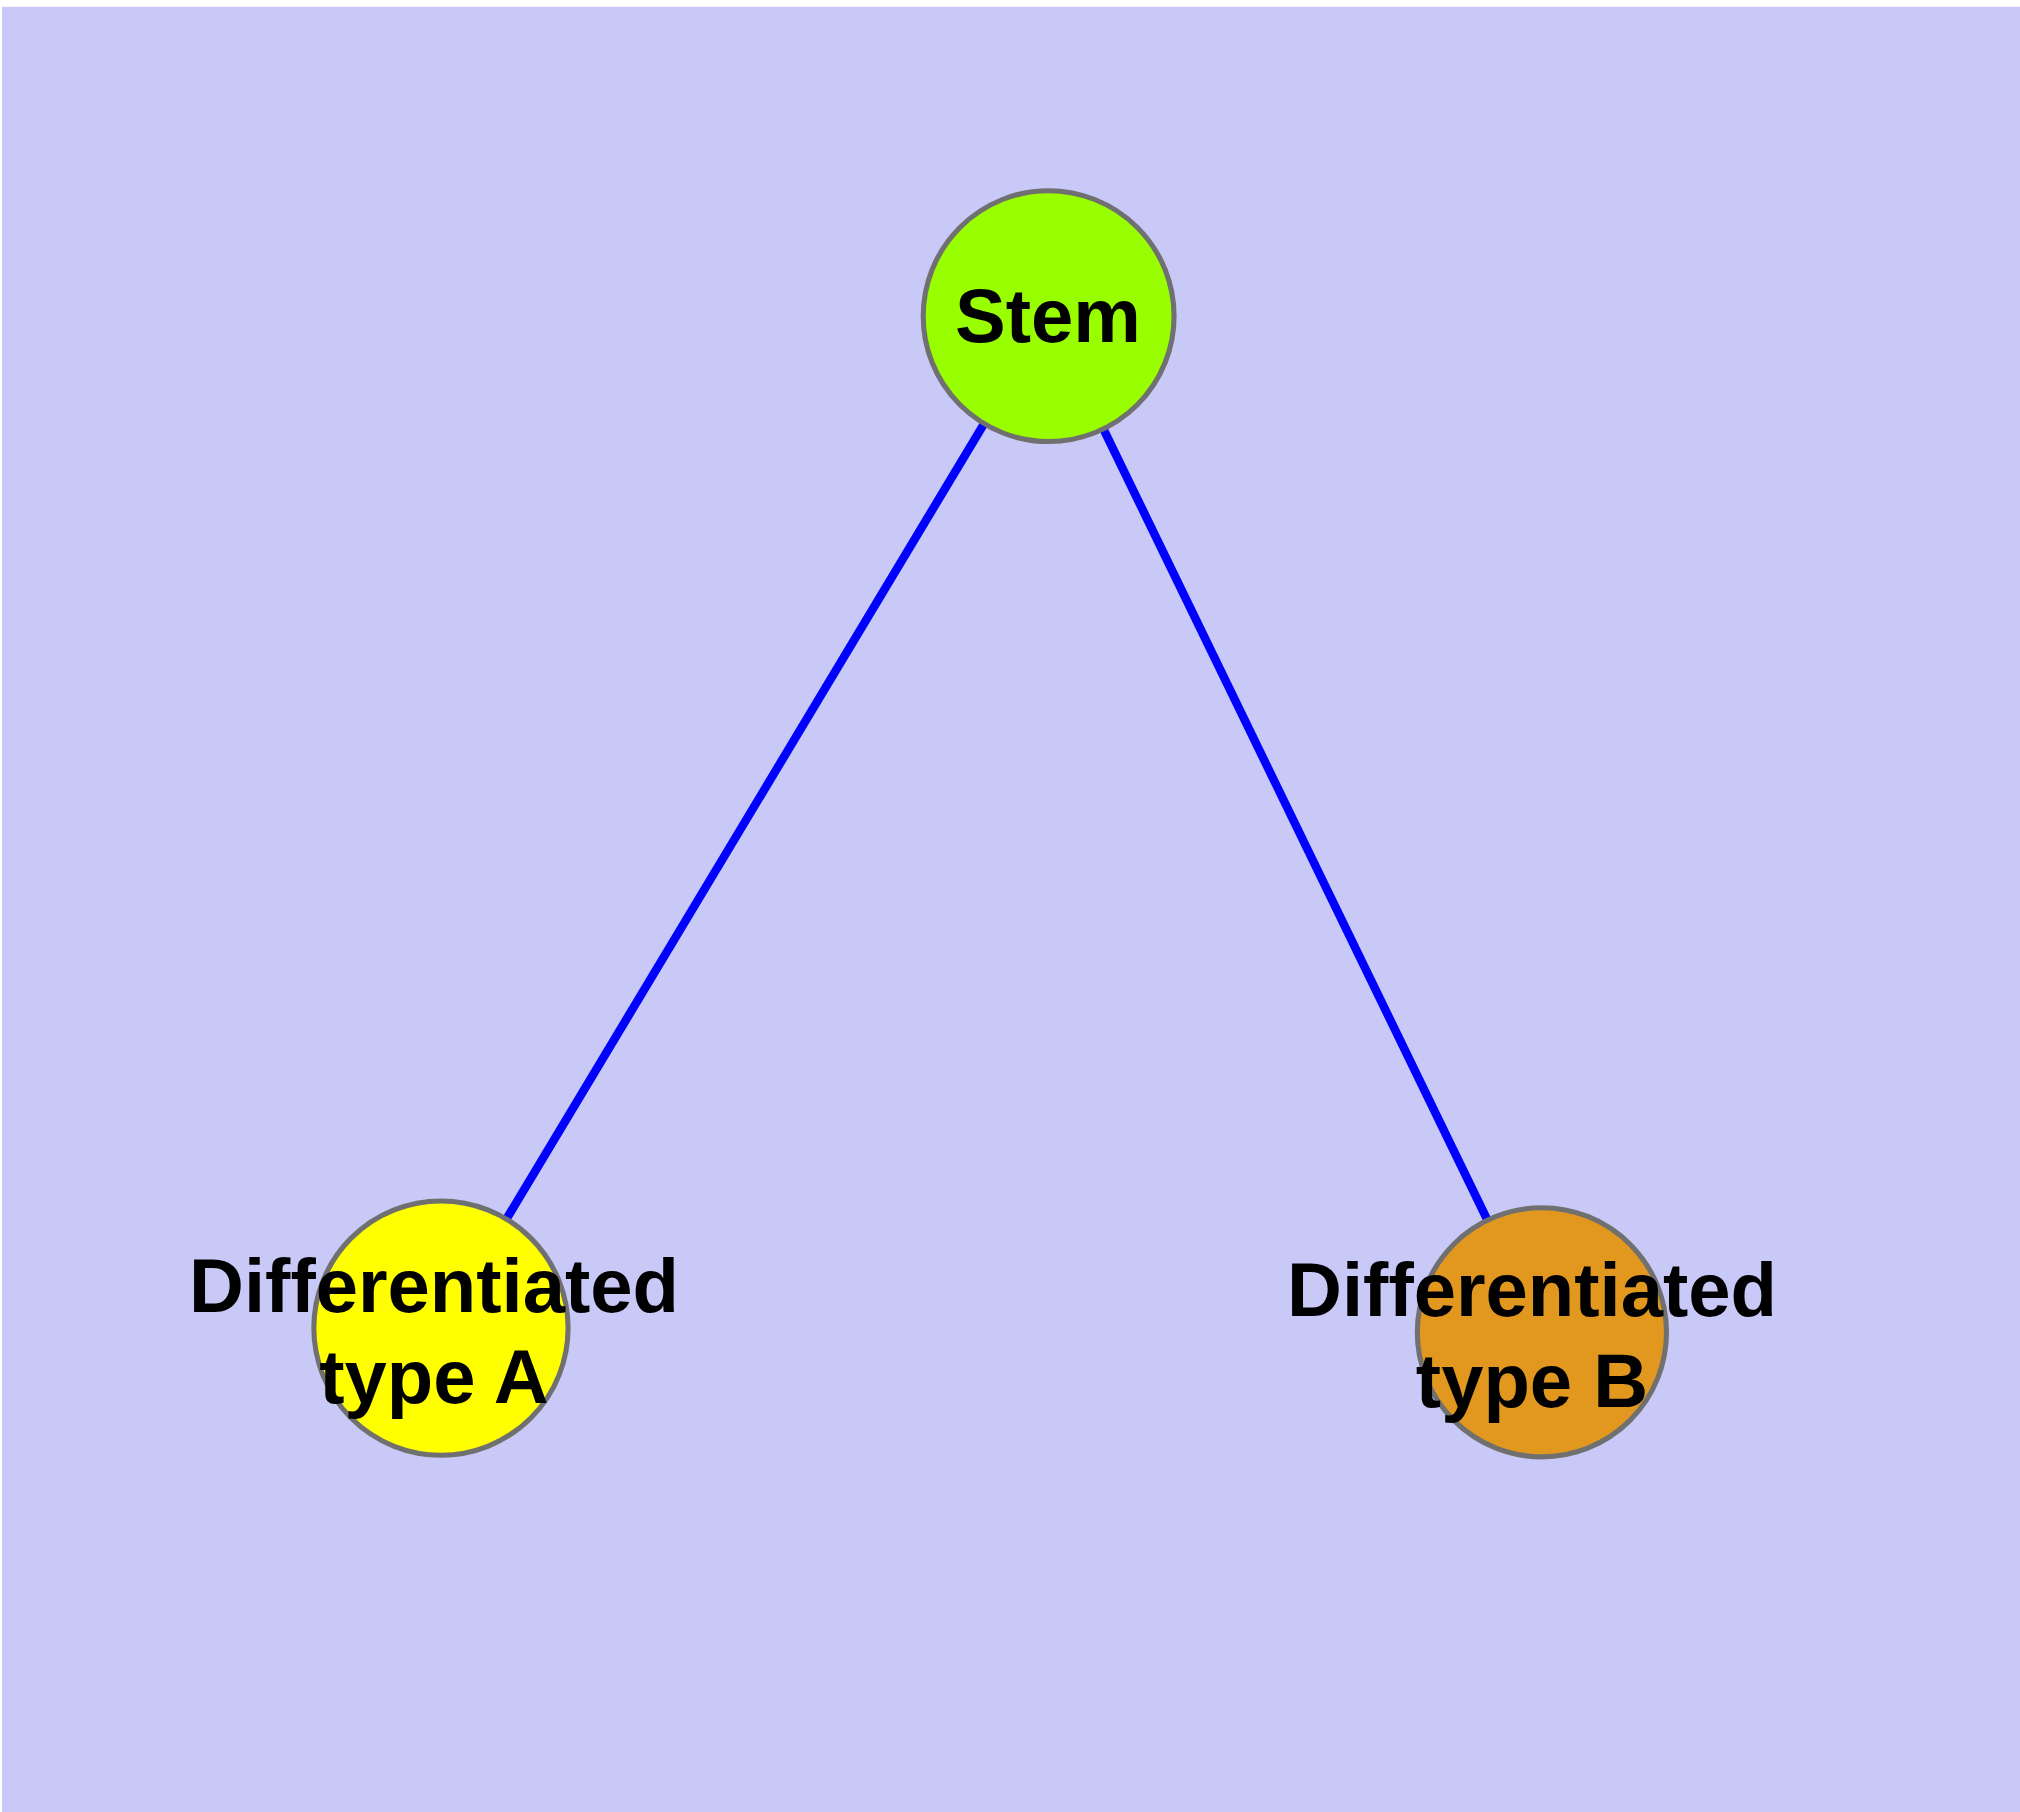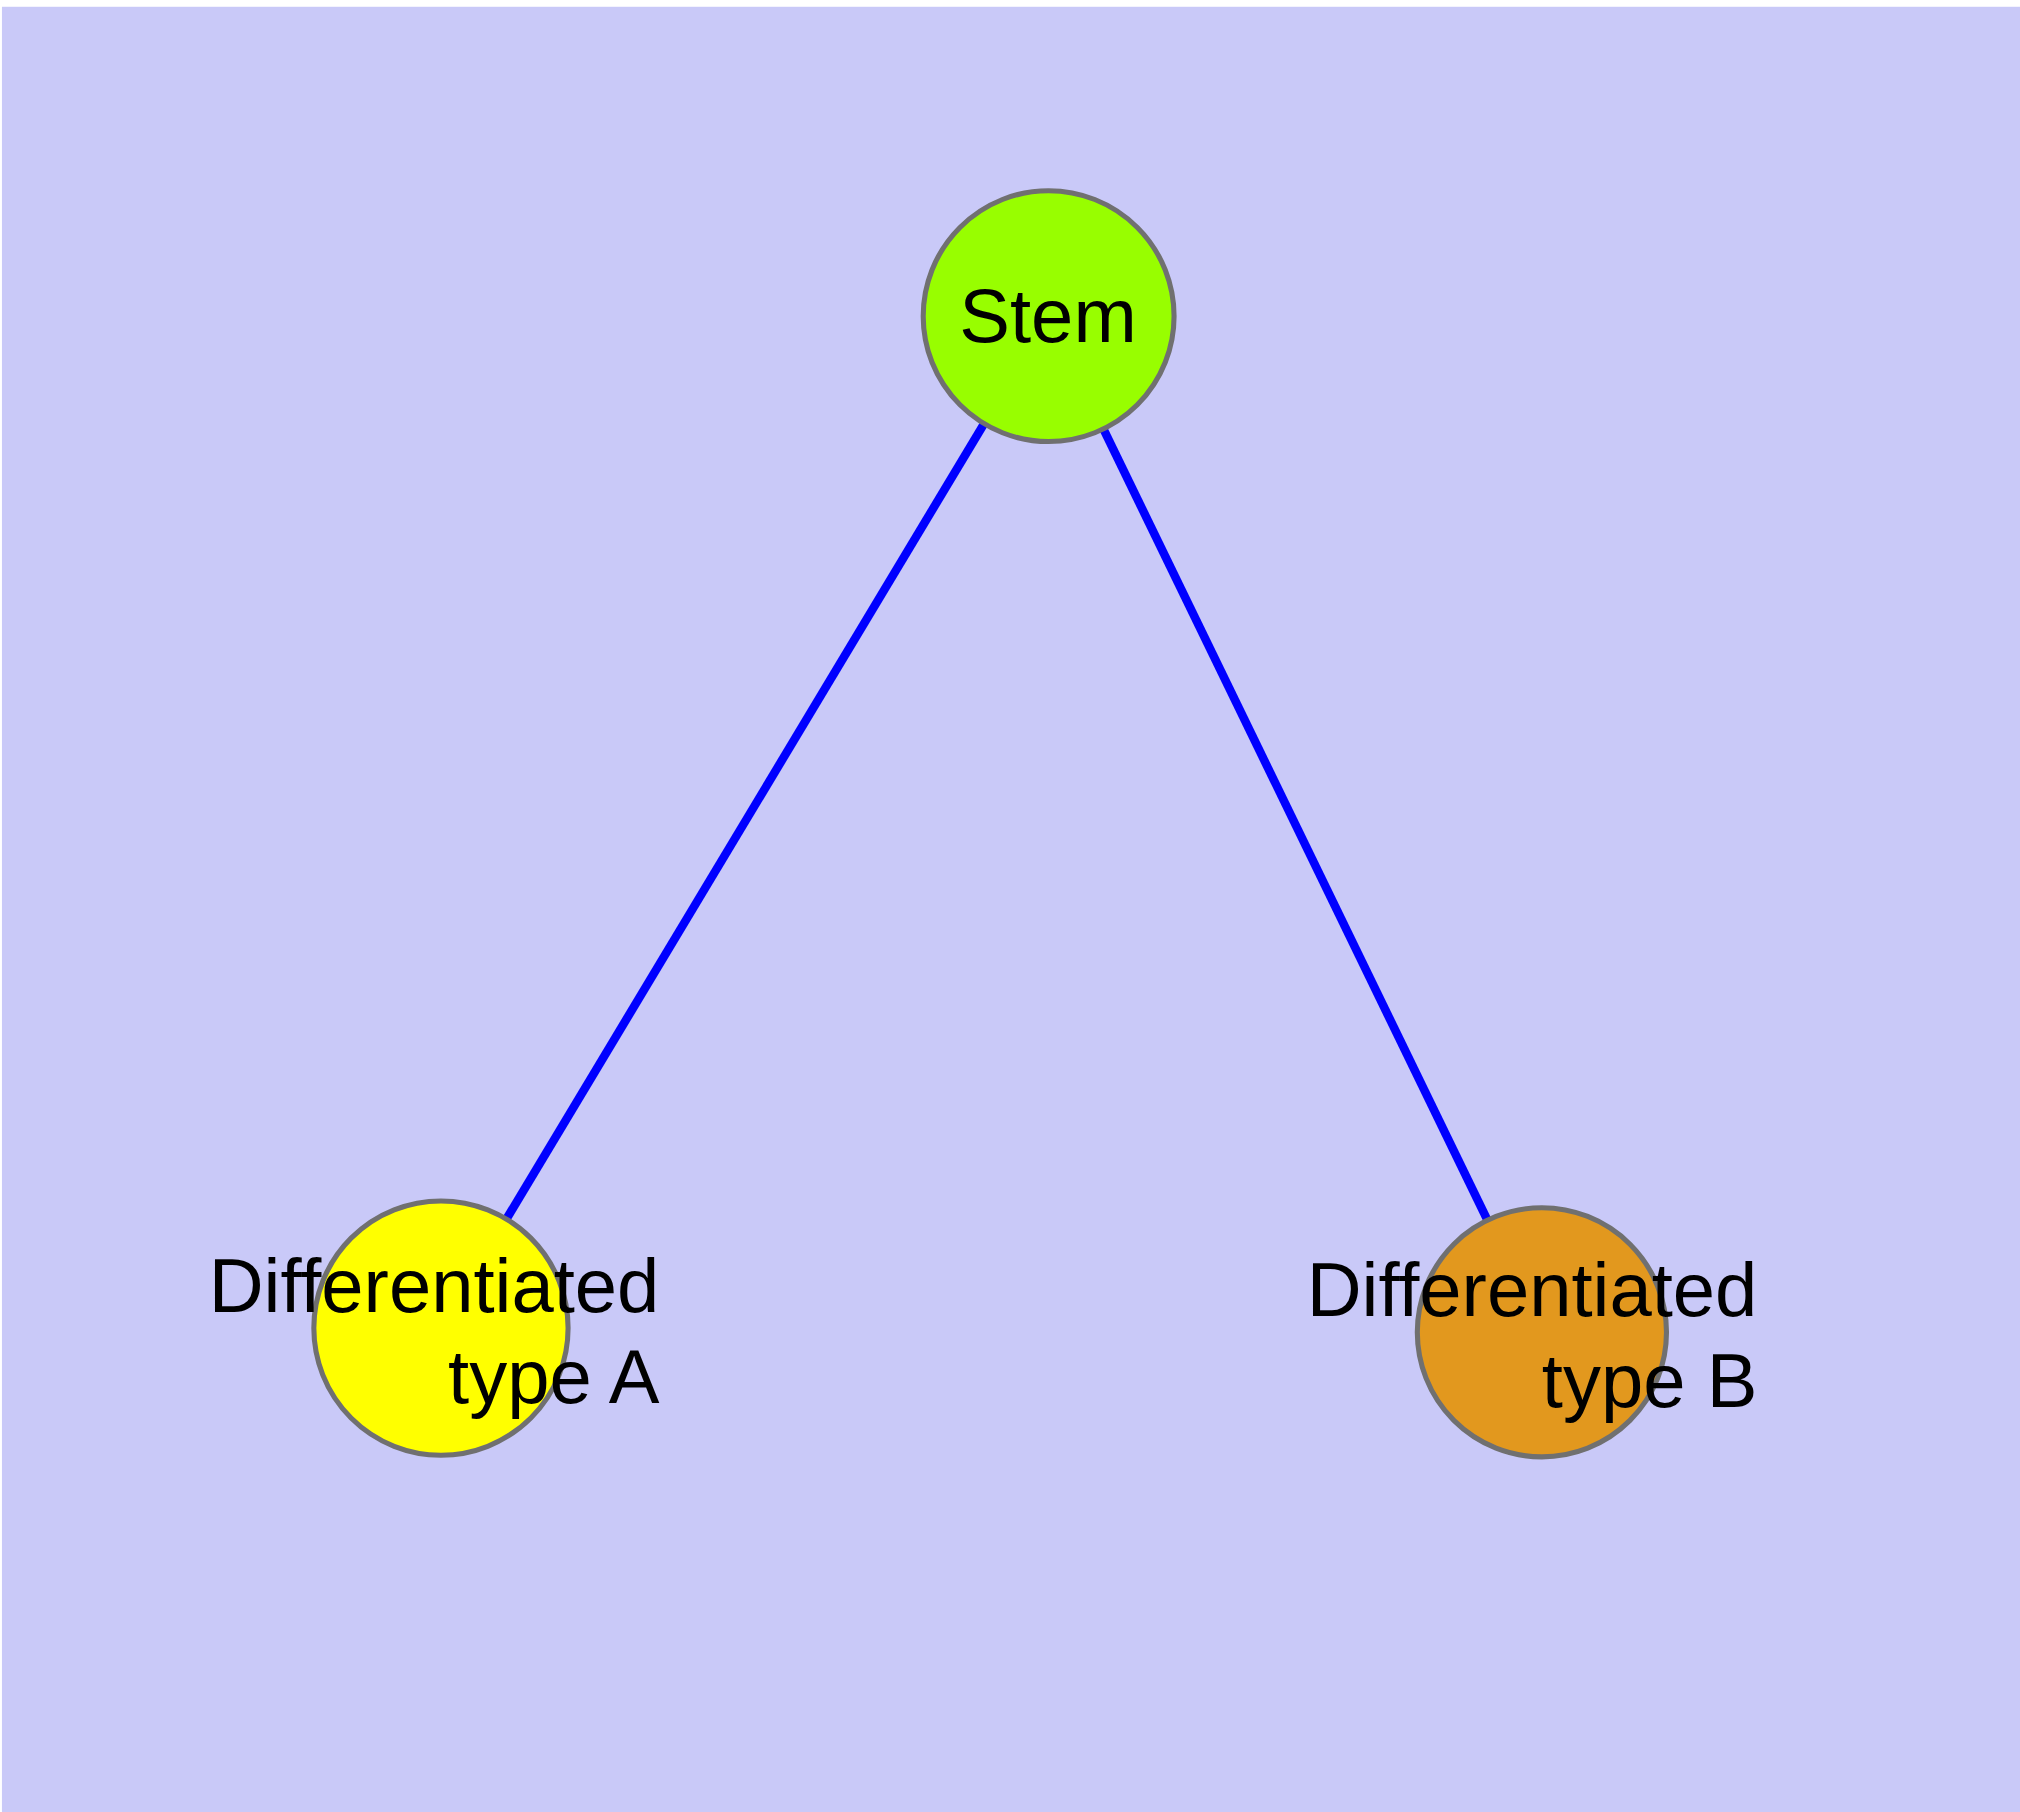--- a/index.html
+++ b/index.html
@@ -30,25 +30,25 @@
     stroke-linecap: butt;
   }
   .node {
     stroke: #707070;
     stroke-width: 6px;
   }
   .node-label {
     position: absolute;
     transform: translate(-50%, -50%);
     color: #000000;
-    font-weight: normal;
+    font-weight: bold;
     font-size: 76px;
     line-height: 1.2;
     white-space: pre-line;
-    text-align: right;
+    text-align: center;
     letter-spacing: 0;
     pointer-events: none;
   }
   .label-stem { left: 1048px; top: 316px; }
   .label-a    { left: 434px;  top: 1331px; }
   .label-b    { left: 1532px; top: 1335px; }
 </style>
 </head>
 <body>
 

